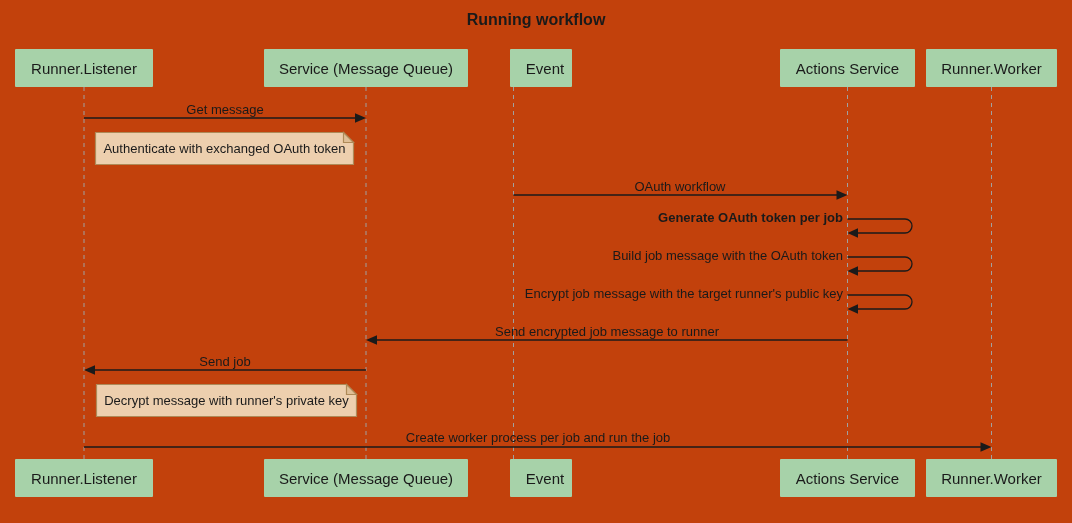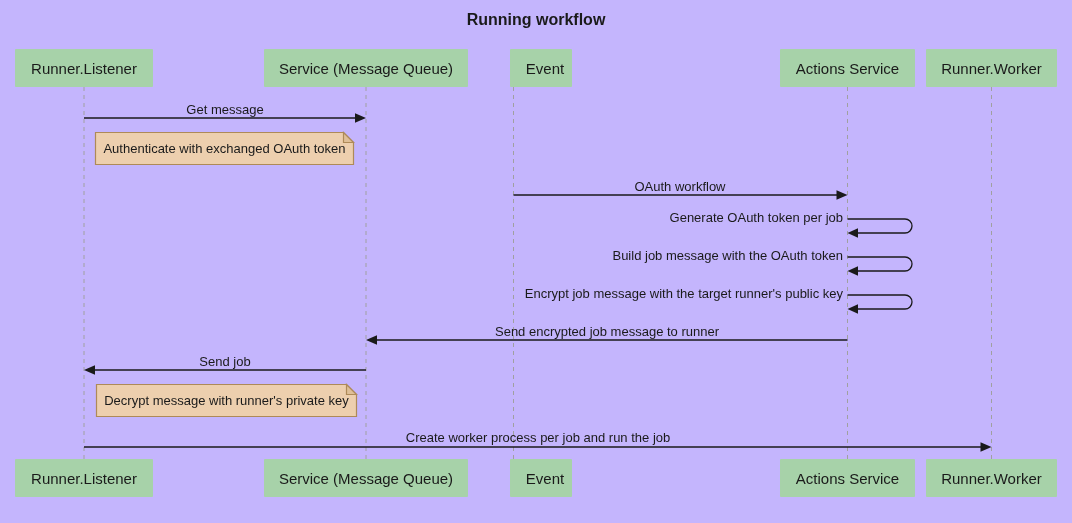--- a/index.html
+++ b/index.html
@@ -8,21 +8,21 @@
     --note-border:#AE8A58;
     --note-fold:#DFBF97;
     --lifeline:#A0A0A0;
     --arrow:#1A1A1A;
     --text:#1A1A1A;
   }
   html,body{margin:0;padding:0;background:#ffffff;}
   #diagram{
     position:relative;
     width:1072px;height:523px;
-    background:#c4b5fd;
+    background:#c2410c;
     font-family:"Liberation Sans","DejaVu Sans",sans-serif;
     color:var(--text);
     overflow:hidden;
   }
   #lines{position:absolute;left:0;top:0;width:1072px;height:523px;}
   .lifeline{stroke:var(--lifeline);stroke-width:1;stroke-dasharray:4 4;fill:none;}
   .msg-line{stroke:var(--arrow);stroke-width:1.3;fill:none;}
   .arrow-head{fill:var(--arrow);stroke:none;}
   .loop-path{stroke:var(--arrow);stroke-width:1.3;fill:none;}
   .note-body{fill:var(--note-fill);stroke:var(--note-border);stroke-width:1.2;}
@@ -132,21 +132,21 @@
     </div>
   <div class="actor bottom a3">
       <span>Actions Service</span>
     </div>
   <div class="actor bottom a4">
       <span>Runner.Worker</span>
     </div>
 
   <div class="msg-label" style="left:225px;top:102px;">Get message</div>
   <div class="msg-label" style="left:680px;top:179px;">OAuth workflow</div>
-  <div class="self-label" style="top:210px;">Generate OAuth token per job</div>
+  <div class="self-label" style="top:210px;font-weight:bold;">Generate OAuth token per job</div>
   <div class="self-label" style="top:248px;">Build job message with the OAuth token</div>
   <div class="self-label" style="top:286px;padding-left:8px;">Encrypt job message with the target runner's public key</div>
   <div class="msg-label" style="left:607px;top:324px;">Send encrypted job message to runner</div>
   <div class="msg-label" style="left:225px;top:354px;">Send job</div>
   <div class="msg-label" style="left:538px;top:430px;">Create worker process per job and run the job</div>
 
   <div class="note-text nt1">Authenticate with exchanged OAuth token</div>
   <div class="note-text nt2">Decrypt message with runner's private key</div>
 
 </div>

